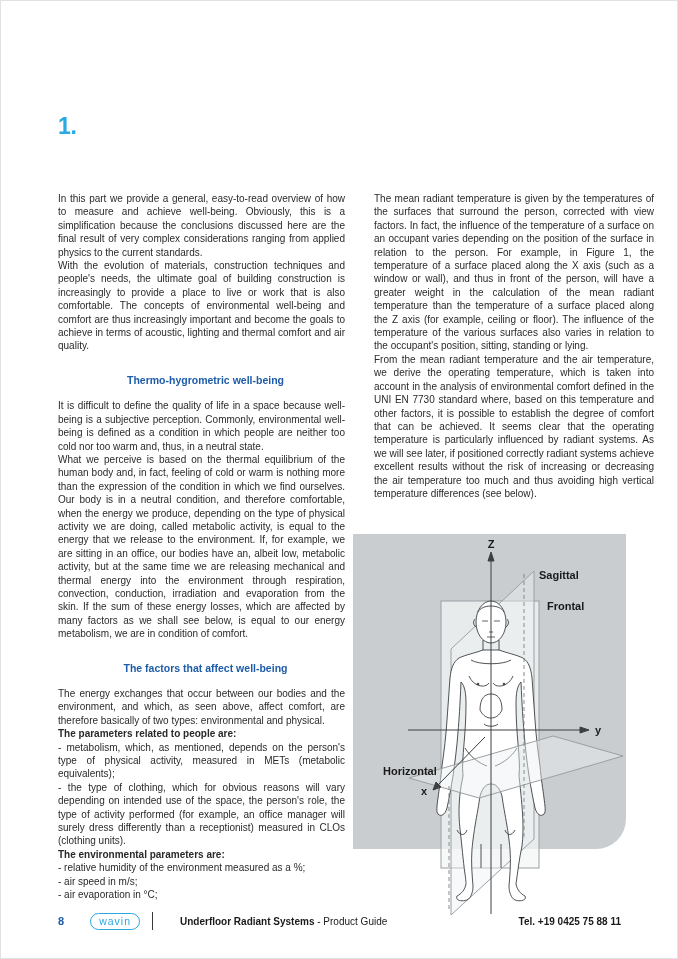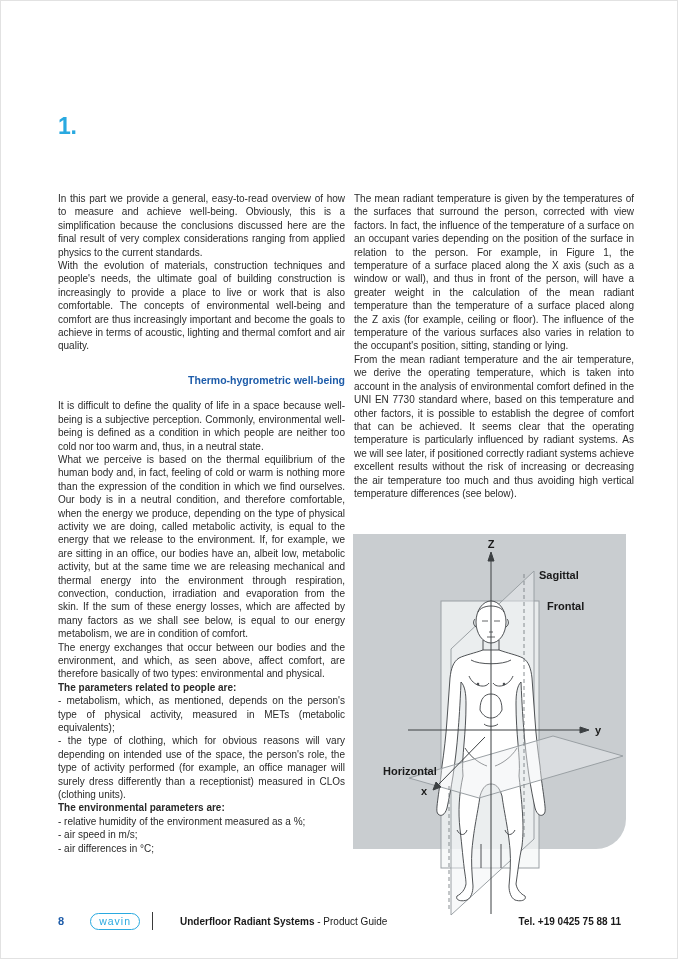--- a/index.html
+++ b/index.html
@@ -13,25 +13,25 @@
     overflow:hidden;
   }
   .title{
     position:absolute;left:57px;top:97px;right:40px;
     font-size:23px;font-weight:bold;color:#29A9E0;
     letter-spacing:-0.2px;display:flex;
   }
   .title .num{margin-right:16px;}
   .col{position:absolute;top:191px;font-size:10px;line-height:13.4px;text-align:justify;hyphens:auto;}
   .col-left{left:57px;width:287px;}
-  .col-right{left:353px;width:280px;}
+  .col-right{left:373px;width:280px;}
   .col p{margin:0;}
   .subhead{
     color:#1E5CA9;font-weight:bold;font-size:10.5px;
-    margin:21px 0 12px 8px;text-align:right;
+    margin:21px 0 12px 8px;text-align:center;
   }
   .boldline{font-weight:bold;}
   .figwrap{position:absolute;left:352px;top:533px;width:273px;height:382px;}
   .footer{
     position:absolute;left:57px;right:56px;top:908px;height:24px;
     display:flex;align-items:center;font-size:10px;
   }
   .pagenum{color:#1E5CA9;font-weight:bold;font-size:11px;}
   .logo{
     margin-left:26px;
@@ -53,28 +53,29 @@
   <h1 class="title">
     <span class="num">1.</span>
   </h1>
 
   <div class="col col-left">
     <p>In this part we provide a general, easy-to-read overview of how to measure and achieve well-being. Obviously, this is a simplification because the conclusions discussed here are the final result of very complex considerations ranging from applied physics to the current standards.</p>
     <p>With the evolution of materials, construction techniques and people's needs, the ultimate goal of building construction is increasingly to provide a place to live or work that is also comfortable. The concepts of environmental well-being and comfort are thus increasingly important and become the goals to achieve in terms of acoustic, lighting and thermal comfort and air quality.</p>
     <div class="subhead">Thermo-hygrometric well-being</div>
     <p>It is difficult to define the quality of life in a space because well-being is a subjective perception. Commonly, environmental well-being is defined as a condition in which people are neither too cold nor too warm and, thus, in a neutral state.</p>
     <p>What we perceive is based on the thermal equilibrium of the human body and, in fact, feeling of cold or warm is nothing more than the expression of the condition in which we find ourselves. Our body is in a neutral condition, and therefore comfortable, when the energy we produce, depending on the type of physical activity we are doing, called metabolic activity, is equal to the energy that we release to the environment. If, for example, we are sitting in an office, our bodies have an, albeit low, metabolic activity, but at the same time we are releasing mechanical and thermal energy into the environment through respiration, convection, conduction, irradiation and evaporation from the skin. If the sum of these energy losses, which are affected by many factors as we shall see below, is equal to our energy metabolism, we are in condition of comfort.</p>
+    <div class="subhead">The factors that affect well-being</div>
     <p>The energy exchanges that occur between our bodies and the environment, and which, as seen above, affect comfort, are therefore basically of two types: environmental and physical.</p>
     <p class="boldline">The parameters related to people are:</p>
     <p>- metabolism, which, as mentioned, depends on the person's type of physical activity, measured in METs (metabolic equivalents);</p>
     <p>- the type of clothing, which for obvious reasons will vary depending on intended use of the space, the person's role, the type of activity performed (for example, an office manager will surely dress differently than a receptionist) measured in CLOs (clothing units).</p>
     <p class="boldline">The environmental parameters are:</p>
     <p>- relative humidity of the environment measured as a %;</p>
     <p>- air speed in m/s;</p>
-    <p>- air differences in °C;</p>
+    <p>- air evaporation in °C;</p>
   </div>
 
   <div class="col col-right">
     <p>The mean radiant temperature is given by the temperatures of the surfaces that surround the person, corrected with view factors. In fact, the influence of the temperature of a surface on an occupant varies depending on the position of the surface in relation to the person. For example, in Figure 1, the temperature of a surface placed along the X axis (such as a window or wall), and thus in front of the person, will have a greater weight in the calculation of the mean radiant temperature than the temperature of a surface placed along the Z axis (for example, ceiling or floor). The influence of the temperature of the various surfaces also varies in relation to the occupant's position, sitting, standing or lying.</p>
     <p>From the mean radiant temperature and the air temperature, we derive the operating temperature, which is taken into account in the analysis of environmental comfort defined in the UNI EN 7730 standard where, based on this temperature and other factors, it is possible to establish the degree of comfort that can be achieved. It seems clear that the operating temperature is particularly influenced by radiant systems. As we will see later, if positioned correctly radiant systems achieve excellent results without the risk of increasing or decreasing the air temperature too much and thus avoiding high vertical temperature differences (see below).</p>
   </div>
 
   <div class="figwrap">
     <svg width="273" height="382" viewBox="0 0 273 382">
 

